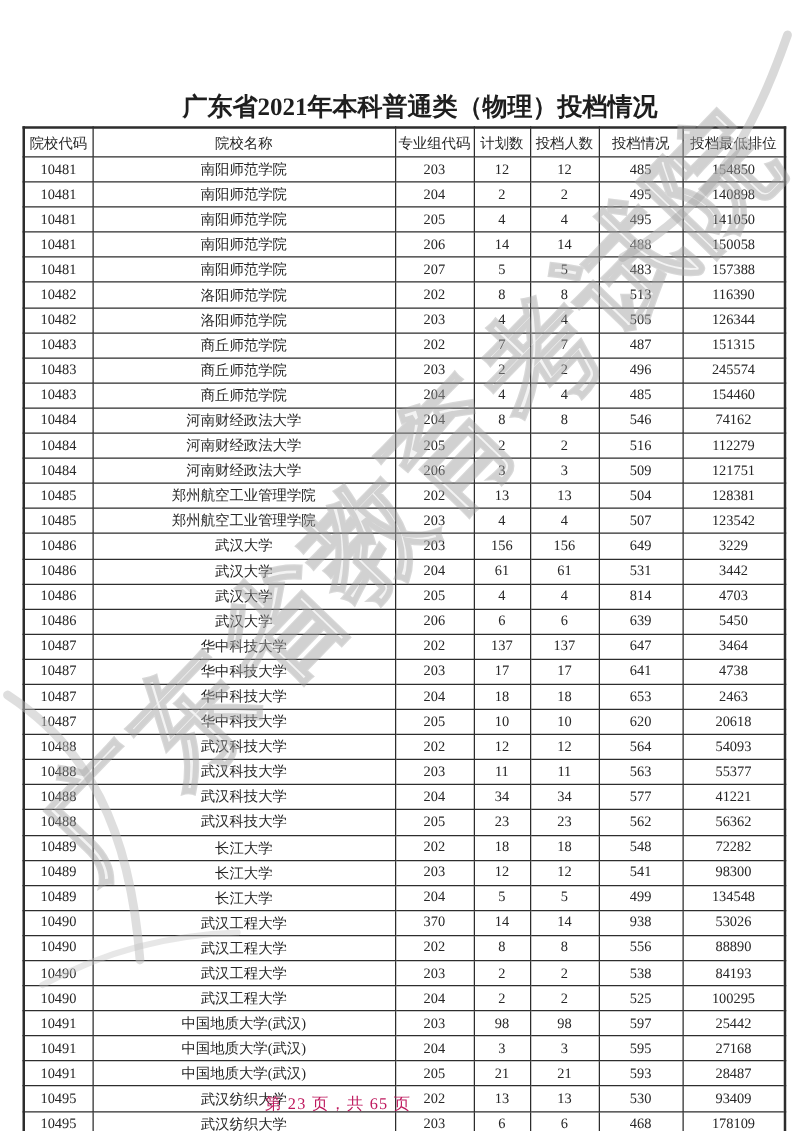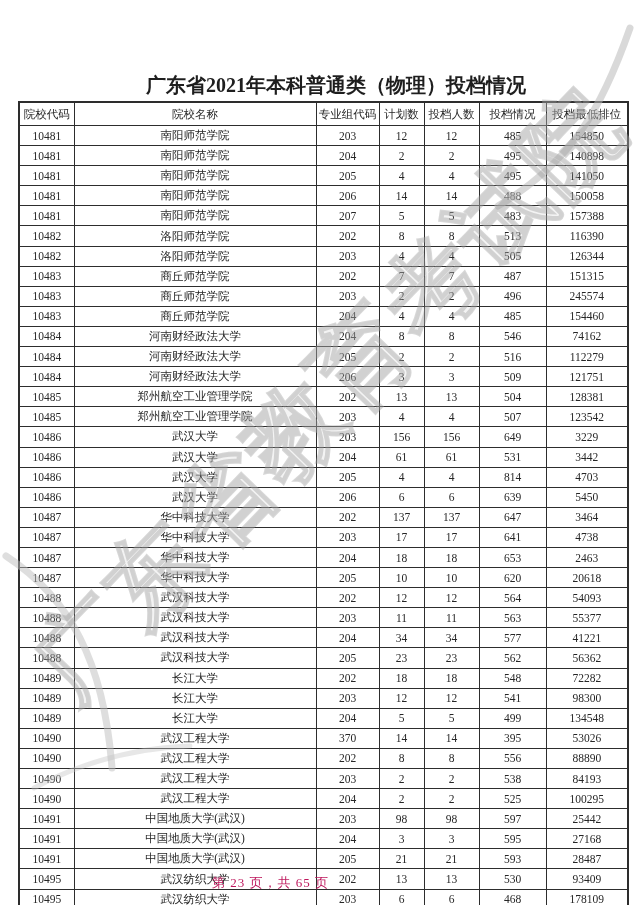--- a/index.html
+++ b/index.html
@@ -394,21 +394,21 @@
           <td>5</td>
           <td>499</td>
           <td>134548</td>
         </tr>
         <tr>
           <td>10490</td>
           <td>武汉工程大学</td>
           <td>370</td>
           <td>14</td>
           <td>14</td>
-          <td>395</td>
+          <td>938</td>
           <td>53026</td>
         </tr>
         <tr>
           <td>10490</td>
           <td>武汉工程大学</td>
           <td>202</td>
           <td>8</td>
           <td>8</td>
           <td>556</td>
           <td>88890</td>

